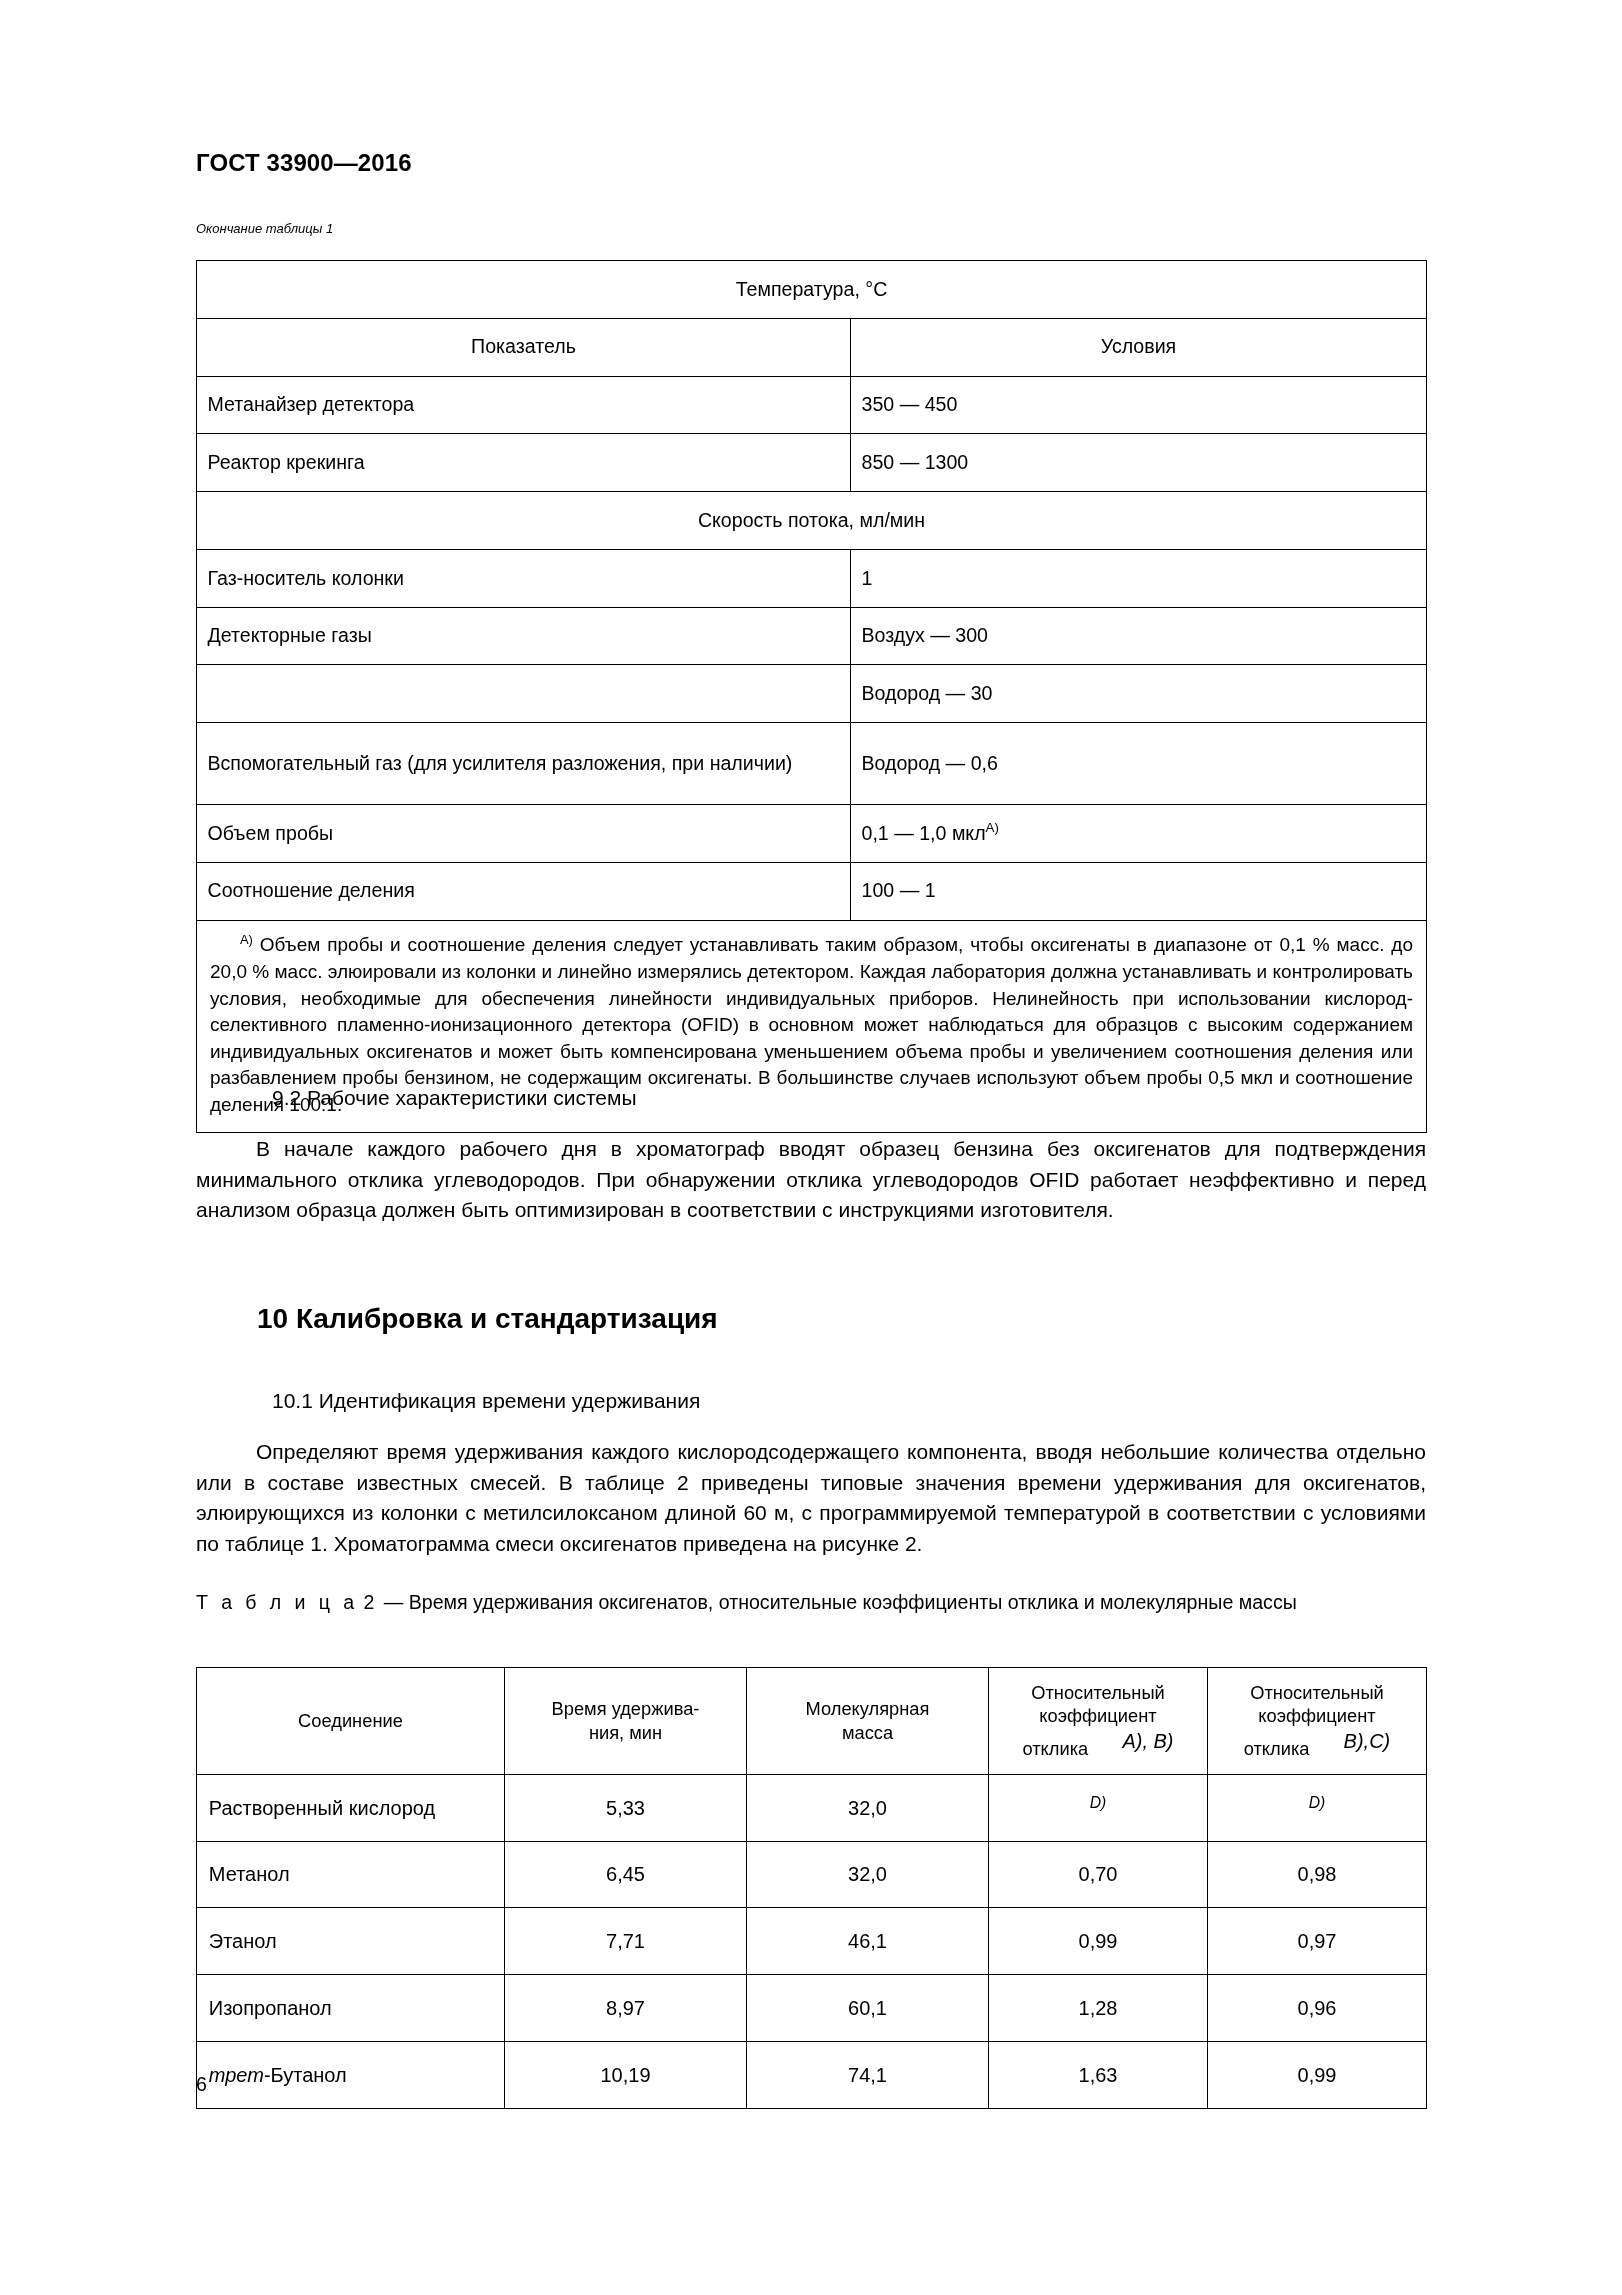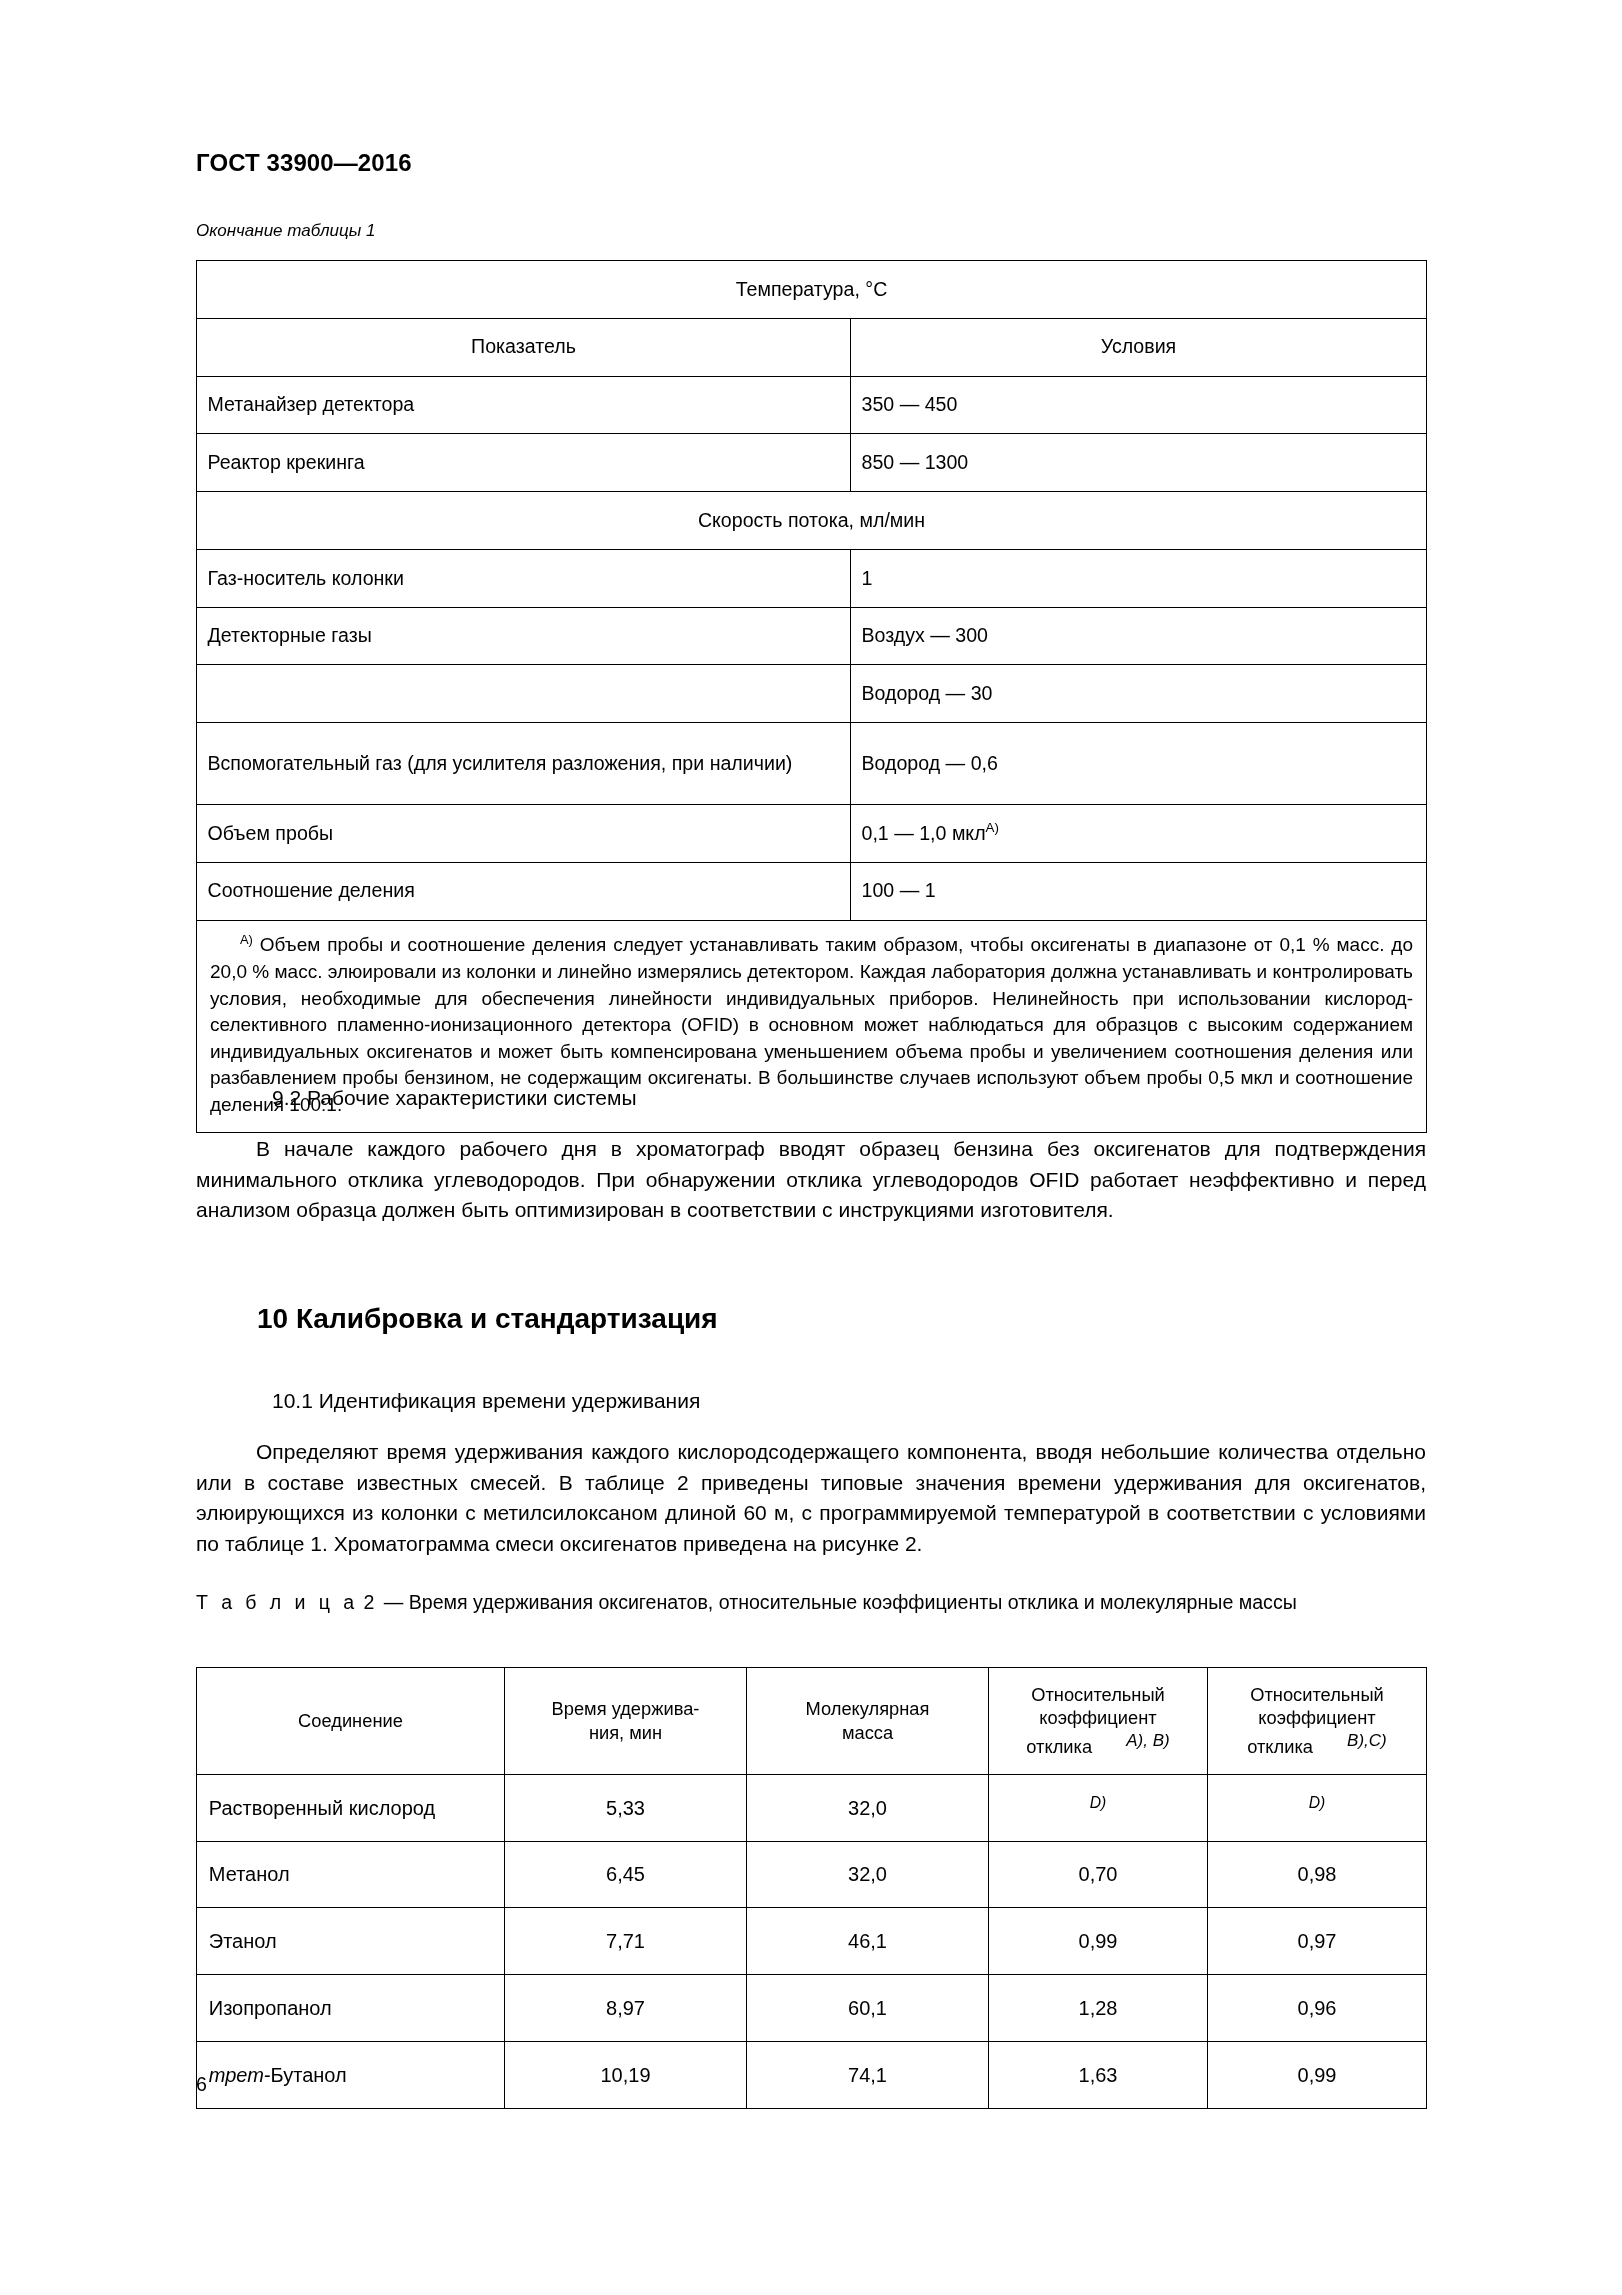--- a/index.html
+++ b/index.html
@@ -26,21 +26,21 @@
     top: 149px;
     font-size: 24px;
     font-weight: bold;
     letter-spacing: 0.1px;
   }
 
   .table-continuation {
     position: absolute;
     left: 196px;
     top: 221px;
-    font-size: 17px;
+    font-size: 13px;
     font-style: italic;
   }
 
   
   table.gost {
     border-collapse: collapse;
     table-layout: fixed;
     font-size: 19.6px;
     width: 1230px;
   }
@@ -156,21 +156,21 @@
     text-align: left;
     padding-left: 11.8px;
   }
   .t2 .dnote {
     font-style: italic;
     font-size: 15.7px;
     vertical-align: super;
   }
   .t2 .supmark {
     font-style: italic;
-    font-size: 17px;
+    font-size: 20px;
     vertical-align: super;
     margin-left: 29px;
   }
   .italic { font-style: italic; }
 
   .page-number {
     position: absolute;
     left: 196px;
     top: 2073px;
     font-size: 19.6px;

